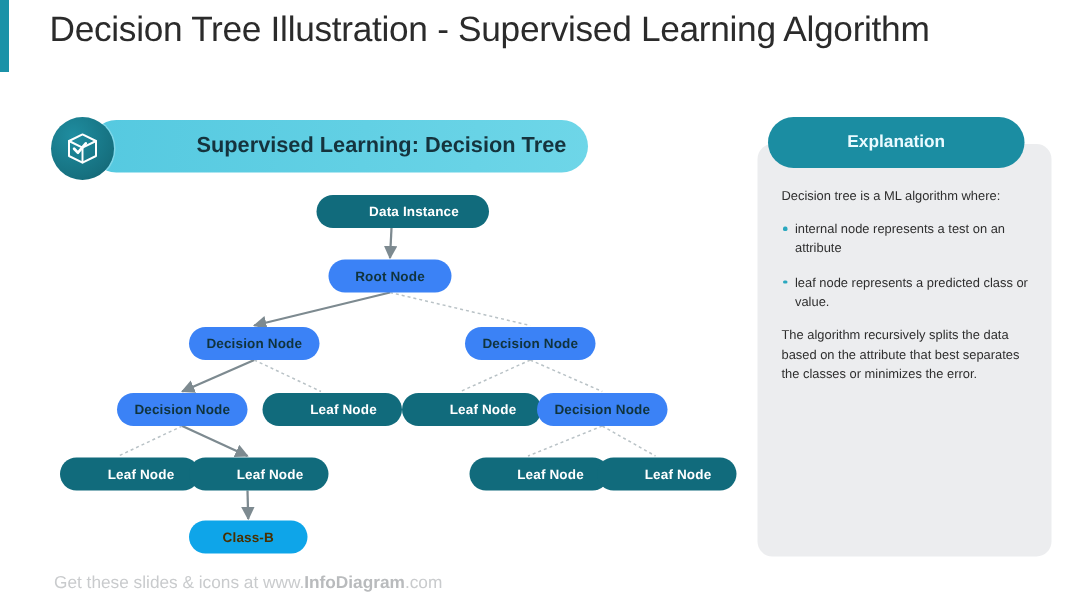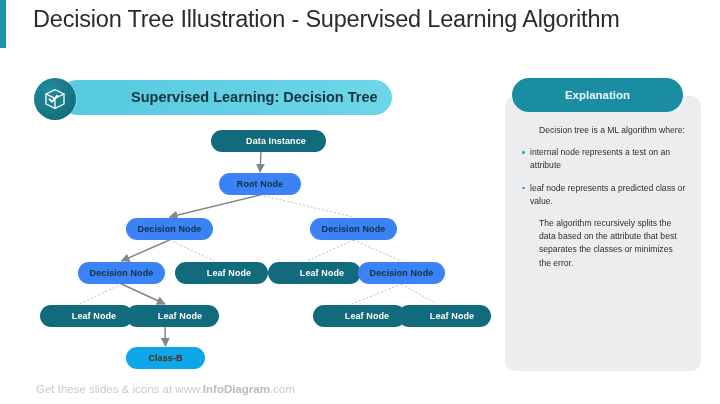--- a/index.html
+++ b/index.html
@@ -63,21 +63,21 @@
   .panel-header{
     position:absolute;left:512px;top:78px;width:171px;height:34px;
     border-radius:17px;background:#1b8da2;
     display:flex;align-items:center;justify-content:center;
     font-size:11.5px;font-weight:700;color:#eafaff;
   }
   .panel-body{
     position:absolute;left:521px;top:124px;width:166px;
     font-size:8.6px;line-height:13.2px;color:#2e2e2e;
   }
-  .panel-body p{margin:0 0 9px 18px;}
+  .panel-body p{margin:0 0 9px 0;}
   .panel-body ul{margin:3px 0 9px 0;padding:0;list-style:none;}
   .panel-body li{position:relative;padding-left:9px;margin-bottom:9px;}
   .panel-body li:before{
     content:"";position:absolute;left:1px;top:5px;
     width:2.5px;height:2.5px;background:#2aa8bf;border-radius:50%;
   }
 
   
   .footer{
     position:absolute;left:36px;top:383px;

